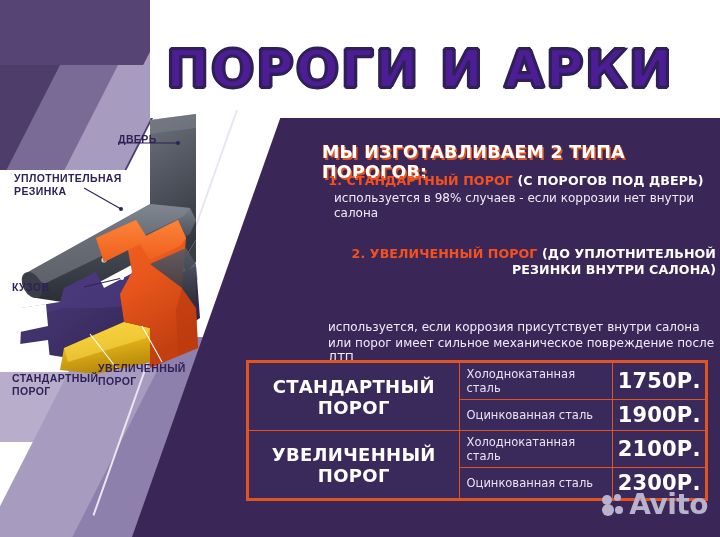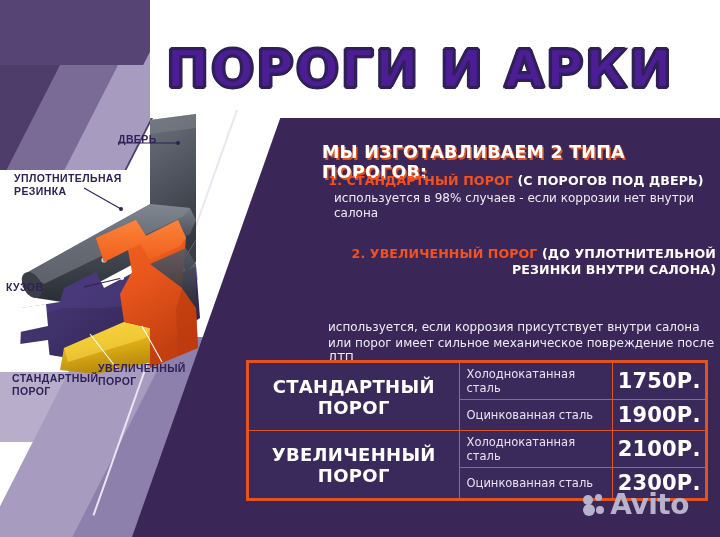--- a/index.html
+++ b/index.html
@@ -137,21 +137,21 @@
     color: #2f2157;
     font-weight: 700;
     font-size: 10.5px;
     letter-spacing: .4px;
     line-height: 1.25;
     font-family: "Liberation Sans", sans-serif;
     text-transform: uppercase;
   }
   .cal-door   { top: 133px; left: 118px; }
   .cal-rubber { top: 172px; left: 14px; width: 96px; }
-  .cal-body   { top: 281px; left: 6px; }
+  .cal-body   { top: 281px; left: 12px; }
   .cal-std    { top: 372px; left: 12px; width: 74px; }
   .cal-enl    { top: 362px; left: 98px; width: 80px; }
 
   .leader { position: absolute; z-index: 6; pointer-events:none; }
 
   
   .panel-head {
     position: absolute;
     top: 142px; left: 322px;
     width: 388px;
@@ -237,21 +237,21 @@
     font-family: "DejaVu Sans", sans-serif;
     font-weight: 700;
     font-size: 21px;
     letter-spacing: .2px;
     padding: 2px 4px !important;
   }
 
   
   .avito {
     position: absolute;
-    right: 31px; bottom: 18px;
+    right: 12px; bottom: 18px;
     z-index: 10;
     display: flex;
     align-items: center;
     gap: 5px;
   }
   .avito-mark { position: relative; width: 22px; height: 22px; }
   .avito-mark i { position: absolute; border-radius: 50%; background: #b9b2cc; display:block;}
   .avito-d1 { width: 10px; height: 10px; left: 0;   top: 1px; }
   .avito-d2 { width: 7px;  height: 7px;  left: 12px; top: 0px; }
   .avito-d3 { width: 12px; height: 12px; left: 0px; top: 10px; }

